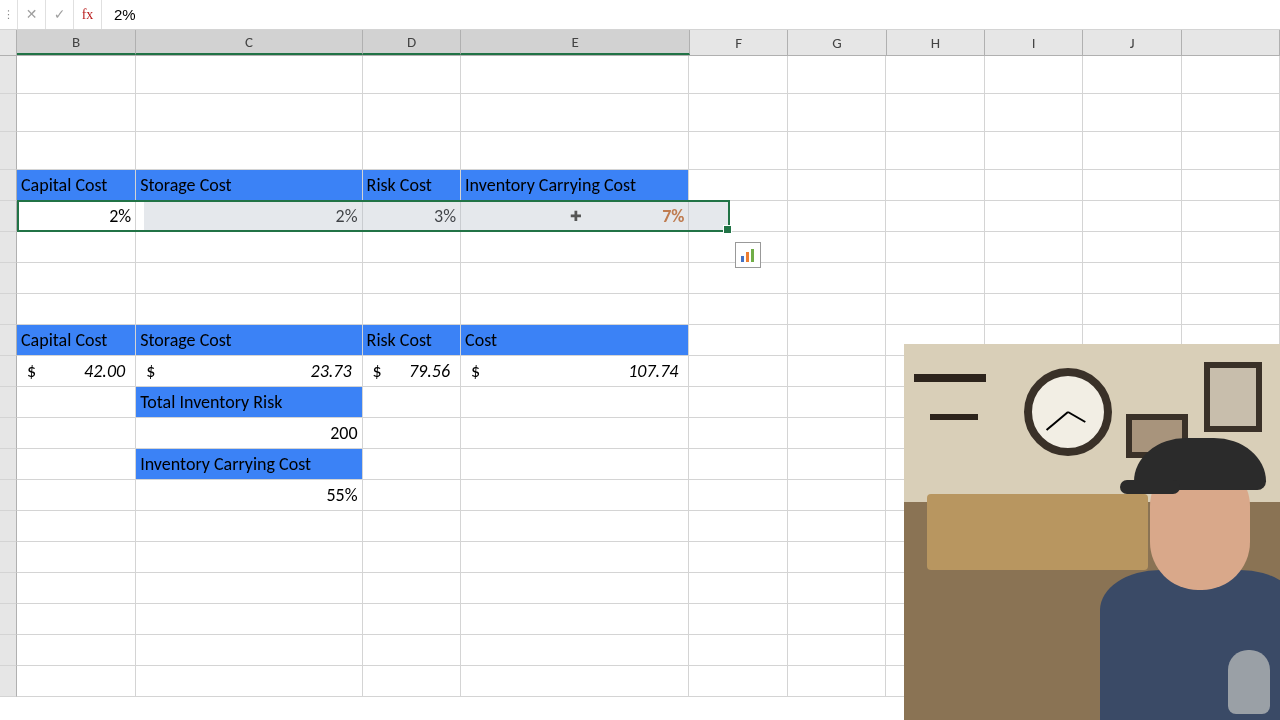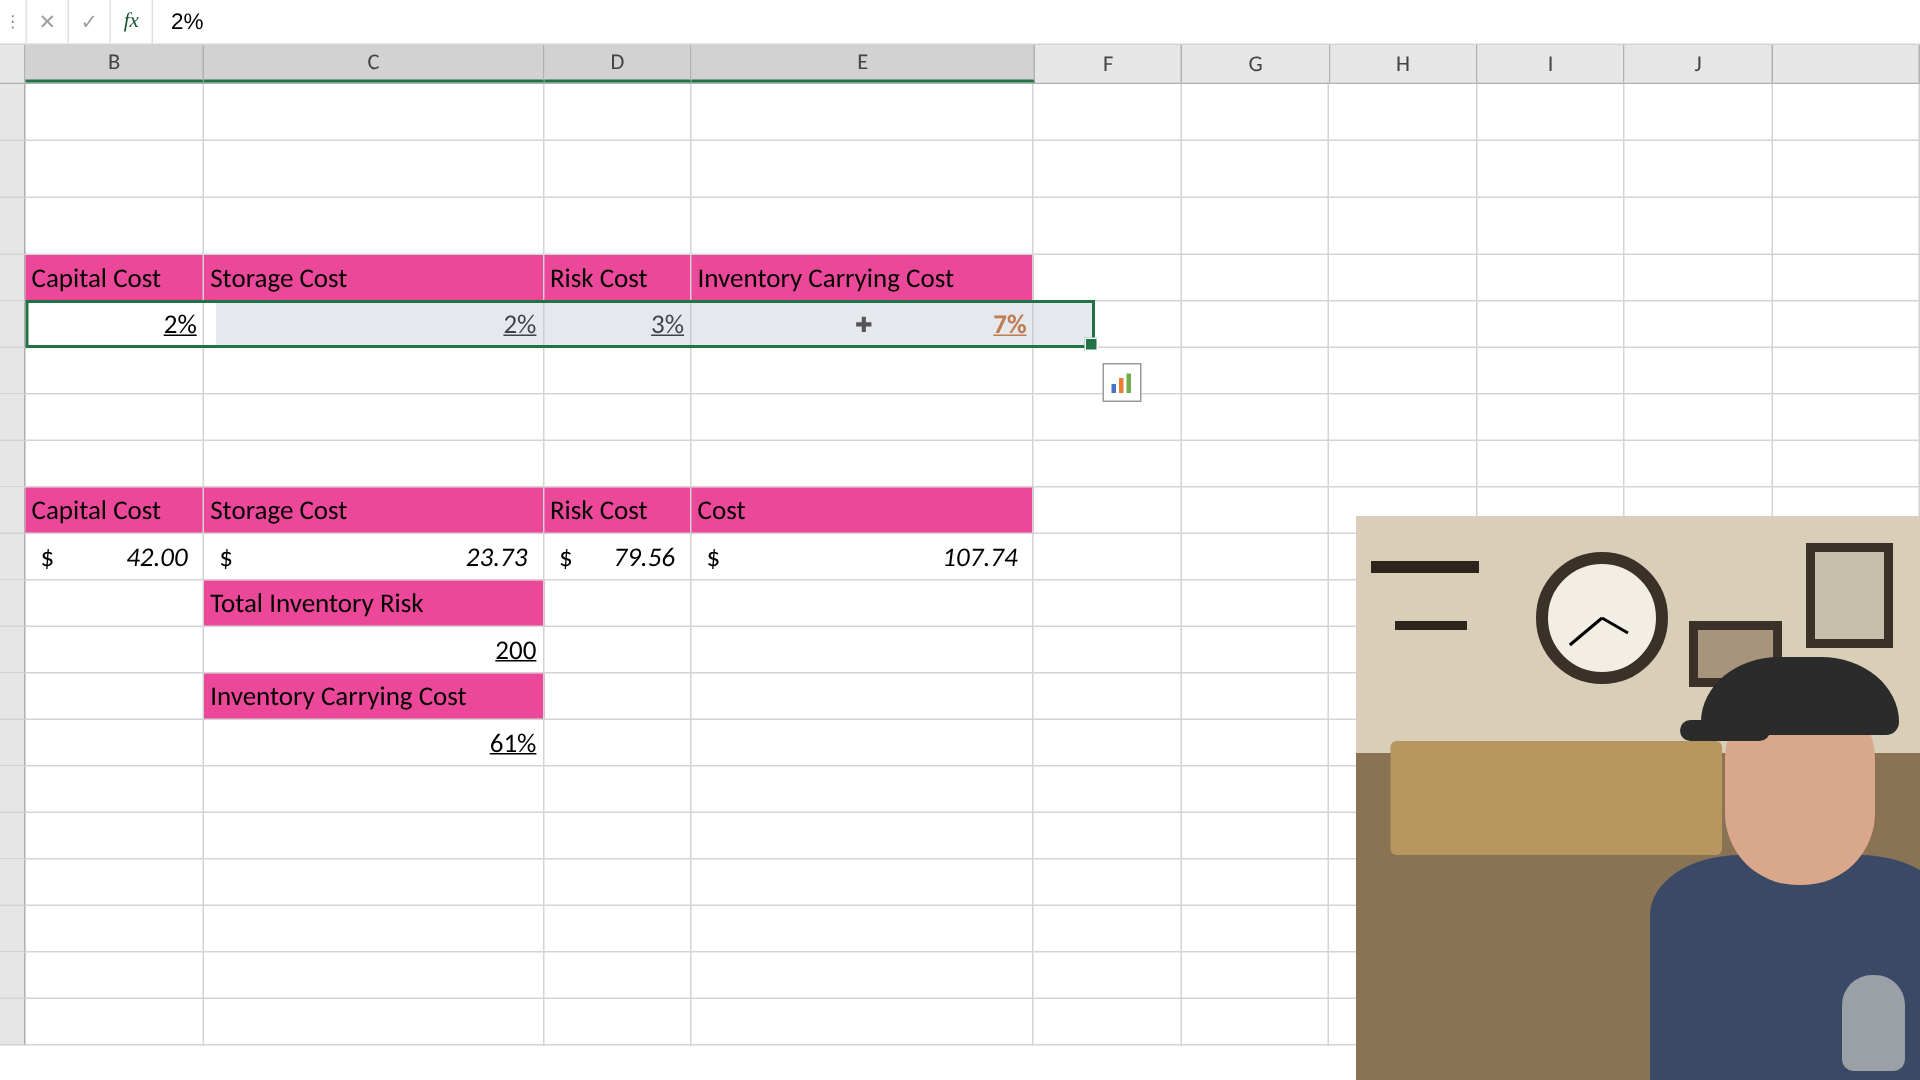--- a/index.html
+++ b/index.html
@@ -5,36 +5,36 @@
 * { box-sizing: border-box; margin: 0; padding: 0; }
 body { font-family: Calibri, Arial, sans-serif; background: #fff; overflow: hidden; width: 1280px; height: 720px; position: relative; }
 
 
 .formula-bar { height: 30px; border-bottom: 1px solid #d4d4d4; display: flex; align-items: center; background: #fff; }
 .fb-handle { width: 18px; height: 100%; display: flex; align-items: center; justify-content: center; border-right: 1px solid #e0e0e0; color: #888; font-size: 11px; cursor: grab; }
 .fb-namebox { width: 0px; }
 .fb-btn { width: 28px; height: 100%; display: flex; align-items: center; justify-content: center; color: #999; font-size: 14px; border-right: 1px solid #e0e0e0; }
 .fb-btn.cancel { color: #a0a0a0; }
 .fb-btn.enter { color: #a0a0a0; }
-.fb-fx { font-style: italic; font-family: "Times New Roman", serif; font-size: 14px; color: #14532d; padding: 0 6px; }
+.fb-fx { font-family: "Times New Roman", serif; font-size: 14px; color: #b91c1c; padding: 0 6px; }
 .fb-input { flex: 1; padding: 0 12px; font-size: 15px; border: none; outline: none; background: transparent; }
 
 
 .grid-wrap { position: relative; height: 690px; overflow: hidden; }
 .col-headers { display: flex; height: 26px; background: #e6e6e6; border-bottom: 1px solid #b0b0b0; }
 .rowhead-spacer { width: 18px; border-right: 1px solid #b0b0b0; background: #e6e6e6; }
 .col-header { display: flex; align-items: center; justify-content: center; border-right: 1px solid #b0b0b0; font-size: 15px; color: #444; background: #e6e6e6; }
 .col-header.sel { background: #d2d2d2; border-bottom: 2px solid #217346; }
 
 .rows { position: relative; }
 .row { display: flex; height: 31px; }
 .row-head { width: 18px; border-right: 1px solid #b0b0b0; border-bottom: 1px solid #d4d4d4; background: #e6e6e6; }
 .cell { border-right: 1px solid #d4d4d4; border-bottom: 1px solid #d4d4d4; display: flex; align-items: center; padding: 0 4px; font-size: 18px; line-height: 1; }
-.cell.ylw { background: #ec4899; }
-.cell.r { justify-content: flex-end; text-decoration: underline; }
+.cell.ylw { background: #3b82f6; }
+.cell.r { justify-content: flex-end; }
 .cell.orange { color: #c55a11; font-weight: 600; }
 .cell .dollar { margin-right: auto; padding-left: 6px; }
 .cell .amt { padding-right: 6px; font-style: italic; }
 
 
 .cB { width: 126px; }
 .cC { width: 240px; }
 .cD { width: 104px; }
 .cE { width: 242px; }
 .cF { width: 104px; }
@@ -293,21 +293,21 @@
         <div class="cell cG"></div>
         <div class="cell cH"></div>
         <div class="cell cI"></div>
         <div class="cell cJ"></div>
         <div class="cell cK"></div>
     </div>
 
     <div class="row" style="height:31px">
       <div class="row-head"></div>
       <div class="cell cB"></div>
-      <div class="cell cC r">61%</div>
+      <div class="cell cC r">55%</div>
       <div class="cell cD"></div>
         <div class="cell cE"></div>
       <div class="cell cF"></div>
         <div class="cell cG"></div>
         <div class="cell cH"></div>
         <div class="cell cI"></div>
         <div class="cell cJ"></div>
         <div class="cell cK"></div>
     </div>
 

